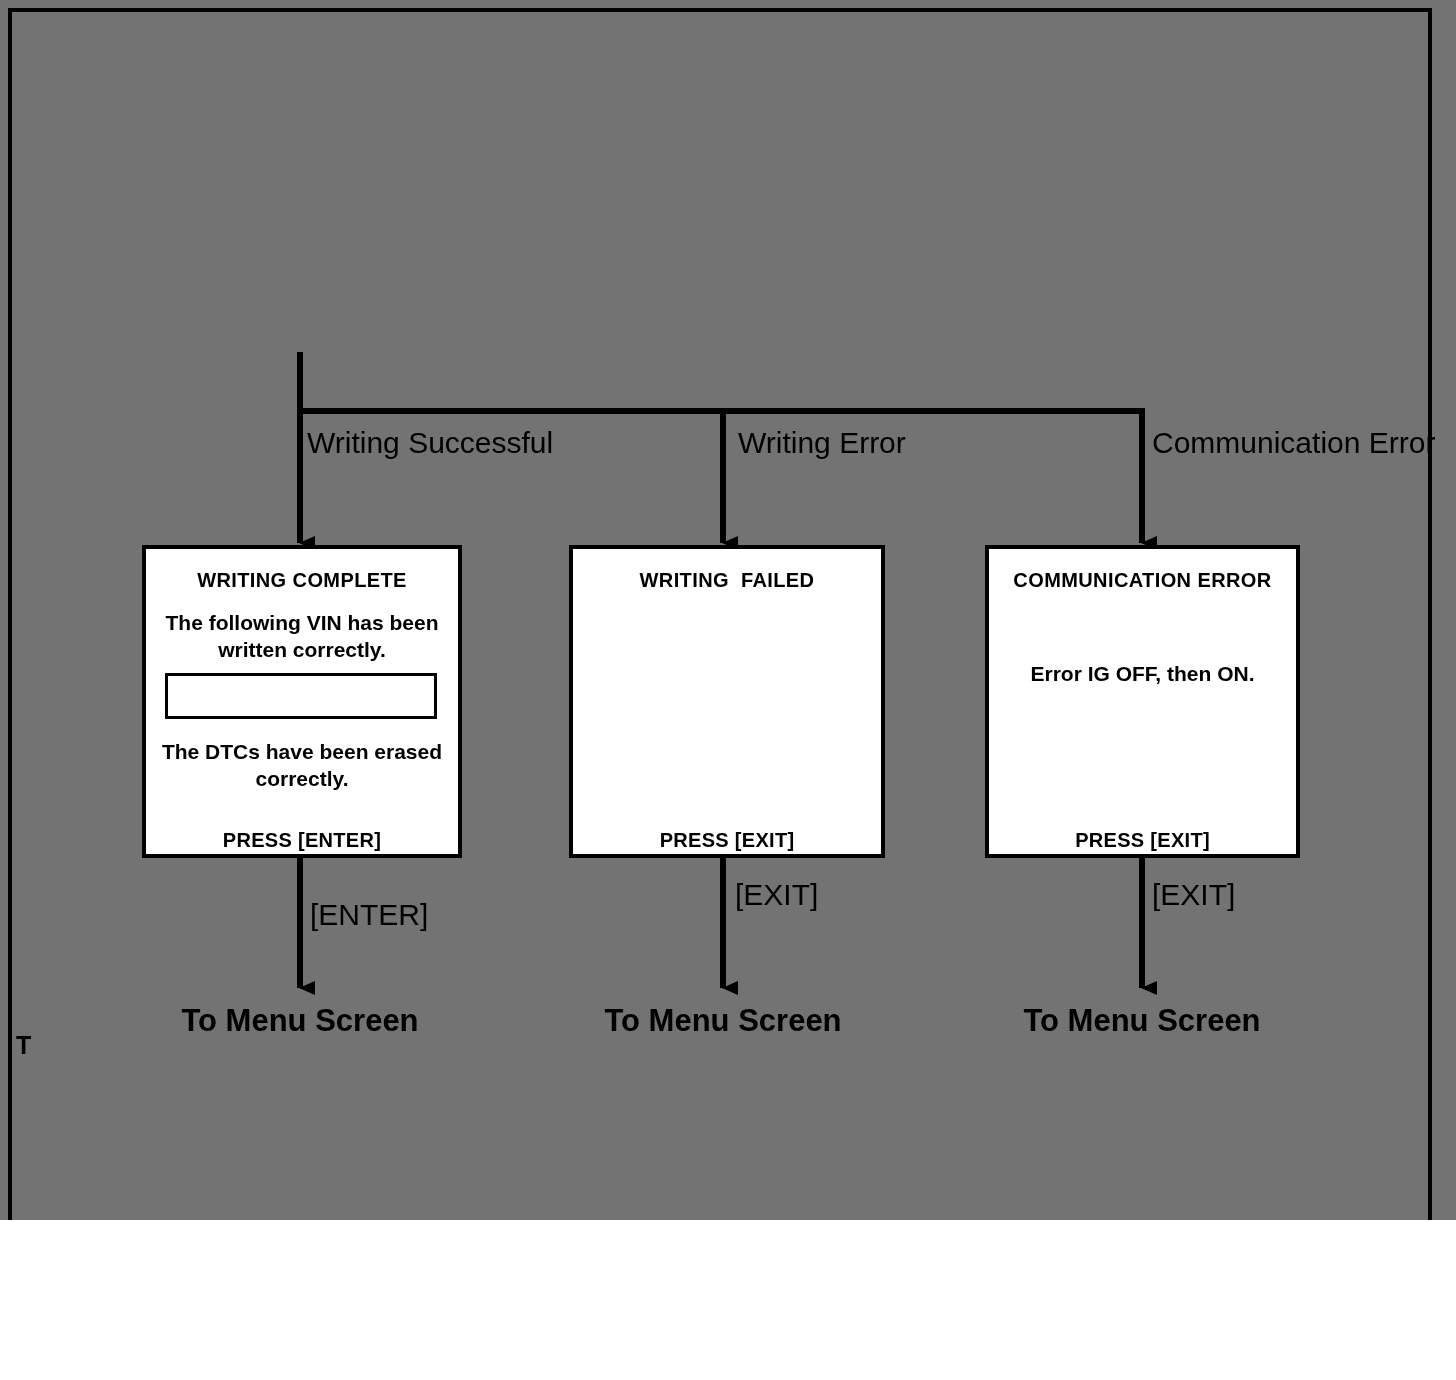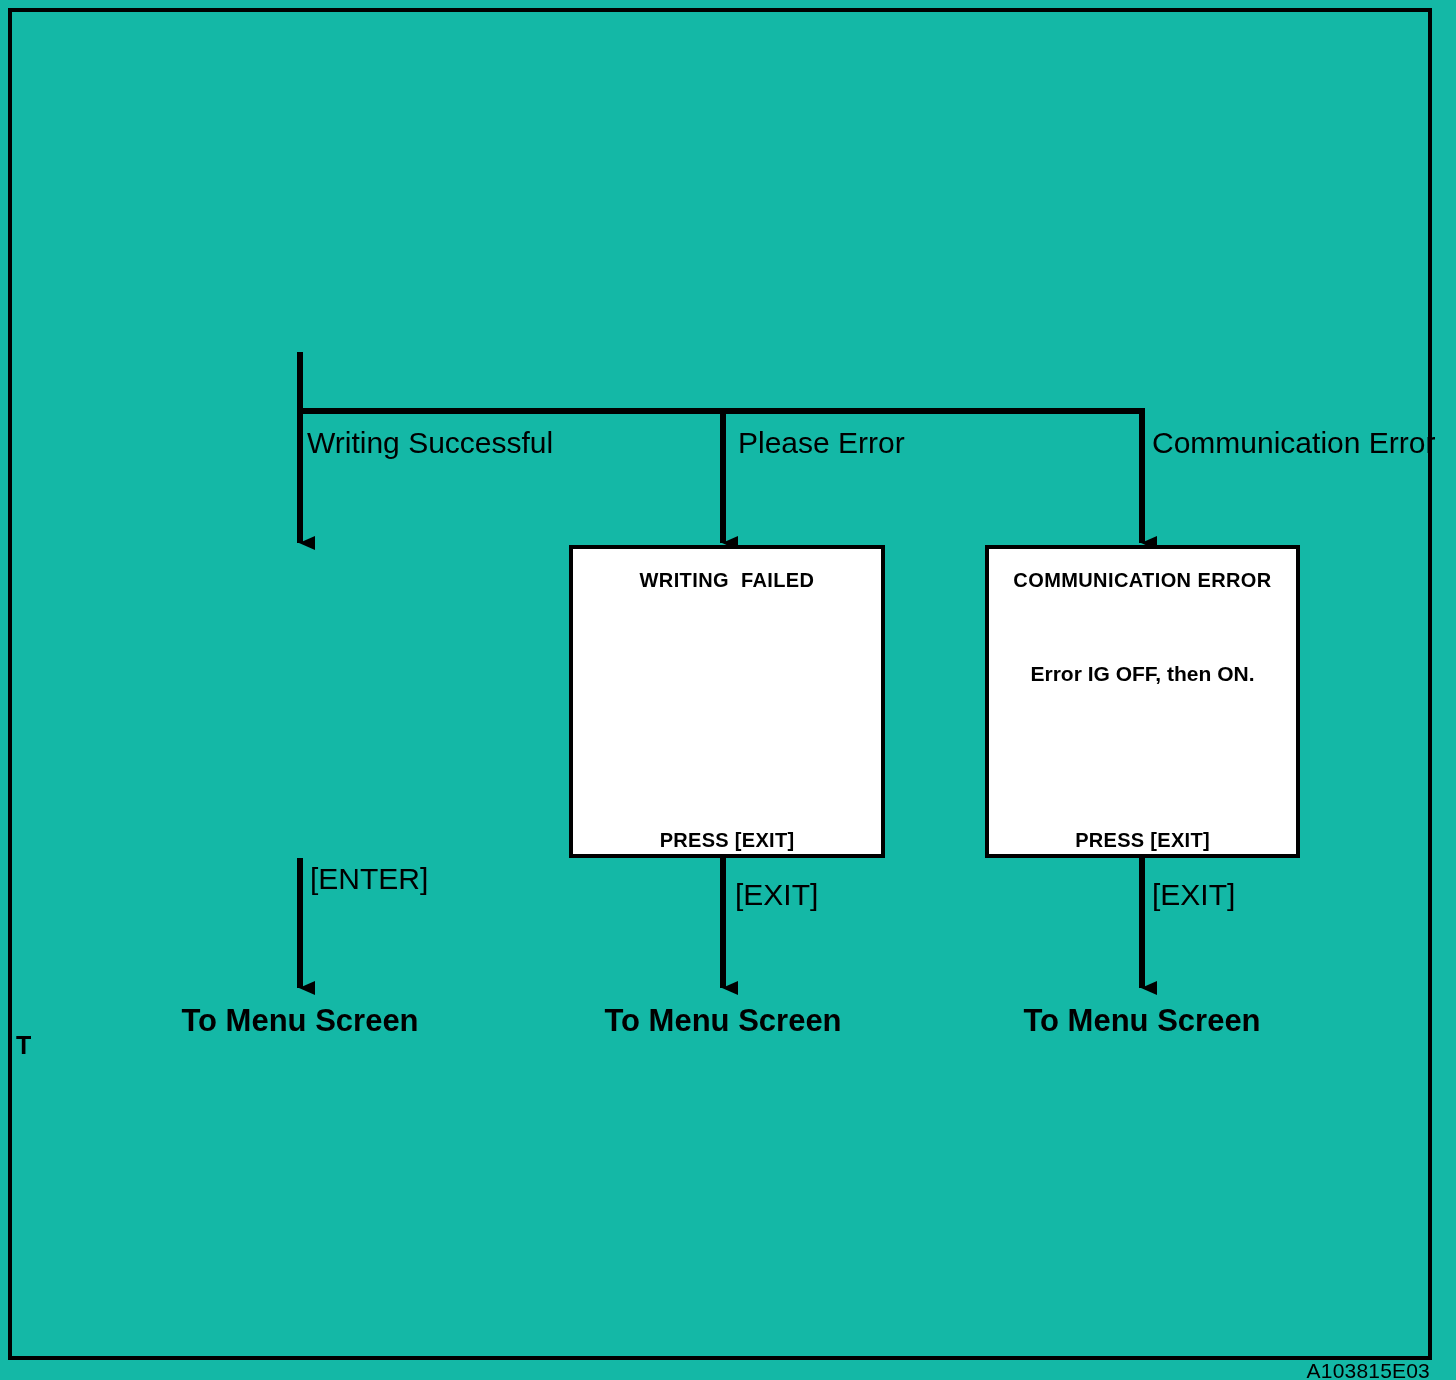--- a/index.html
+++ b/index.html
@@ -8,22 +8,22 @@
     padding: 0;
     background: #ffffff;
   }
   body {
     font-family: "Liberation Sans", sans-serif;
     color: #000000;
   }
   #page {
     position: relative;
     width: 1456px;
-    height: 1380px;
-    background: #14b8a6;
+    height: 1220px;
+    background: #737373;
     overflow: hidden;
   }
   
   #page-frame {
     position: absolute;
     left: 8px;
     top: 8px;
     width: 1424px;
     height: 1352px;
     border: 4px solid #000;
@@ -161,37 +161,48 @@
 
     <line x1="1142" y1="411" x2="1142" y2="543" stroke="#000" stroke-width="6" marker-end="url(#arrowhead)"></line>
 
     <line x1="300" y1="858" x2="300" y2="988" stroke="#000" stroke-width="6" marker-end="url(#arrowhead)"></line>
     <line x1="723" y1="858" x2="723" y2="988" stroke="#000" stroke-width="6" marker-end="url(#arrowhead)"></line>
     <line x1="1142" y1="858" x2="1142" y2="988" stroke="#000" stroke-width="6" marker-end="url(#arrowhead)"></line>
   </svg>
 
   <div class="branch-label" style="left:307px; top:428px;">Writing Successful</div>
 
-  <div class="branch-label" style="left:738px; top:428px;">Please Error</div>
+  <div class="branch-label" style="left:738px; top:428px;">Writing Error</div>
 
   <div class="branch-label" style="left:1152px; top:428px;">Communication Error</div>
 
+  <div class="screen-box" style="left:142px; top:545px; width:320px; height:313px;">
+    <div class="screen-title" style="top:20px;">WRITING COMPLETE</div>
+    <div class="screen-body" style="top:61px;">The following VIN has been
+written correctly.</div>
+    <div class="vin-field" style="left:19px; top:124px; width:272px; height:46px;">
+      <span style="display:block;text-align:center;font-size:20px;font-weight:bold;line-height:40px;"></span>
+    </div>
+    <div class="screen-body" style="top:190px;">The DTCs have been erased
+correctly.</div>
+    <div class="screen-footer" style="top:280px;">PRESS [ENTER]</div>
+  </div>
 
   <div class="screen-box" style="left:569px; top:545px; width:316px; height:313px;">
     <div class="screen-title" style="top:20px;text-align:center;">WRITING  FAILED</div>
     <div class="screen-footer" style="top:280px;">PRESS [EXIT]</div>
   </div>
 
   <div class="screen-box" style="left:985px; top:545px; width:315px; height:313px;">
     <div class="screen-title" style="top:20px;">COMMUNICATION ERROR</div>
     <div class="screen-body" style="top:112px;">Error IG OFF, then ON.</div>
     <div class="screen-footer" style="top:280px;">PRESS [EXIT]</div>
   </div>
 
-  <div class="key-label" style="left:310px; top:864px;text-align:center;">[ENTER]</div>
+  <div class="key-label" style="left:310px; top:900px;text-align:center;">[ENTER]</div>
 
   <div class="key-label" style="left:735px; top:880px;">[EXIT]</div>
 
   <div class="key-label" style="left:1152px; top:880px;">[EXIT]</div>
 
   <div class="dest-label" style="left:100px; top:1005px; width:400px;">To Menu Screen</div>
 
   <div class="dest-label" style="left:523px; top:1005px; width:400px;">To Menu Screen</div>
 
   <div class="dest-label" style="left:942px; top:1005px; width:400px;">To Menu Screen</div>

